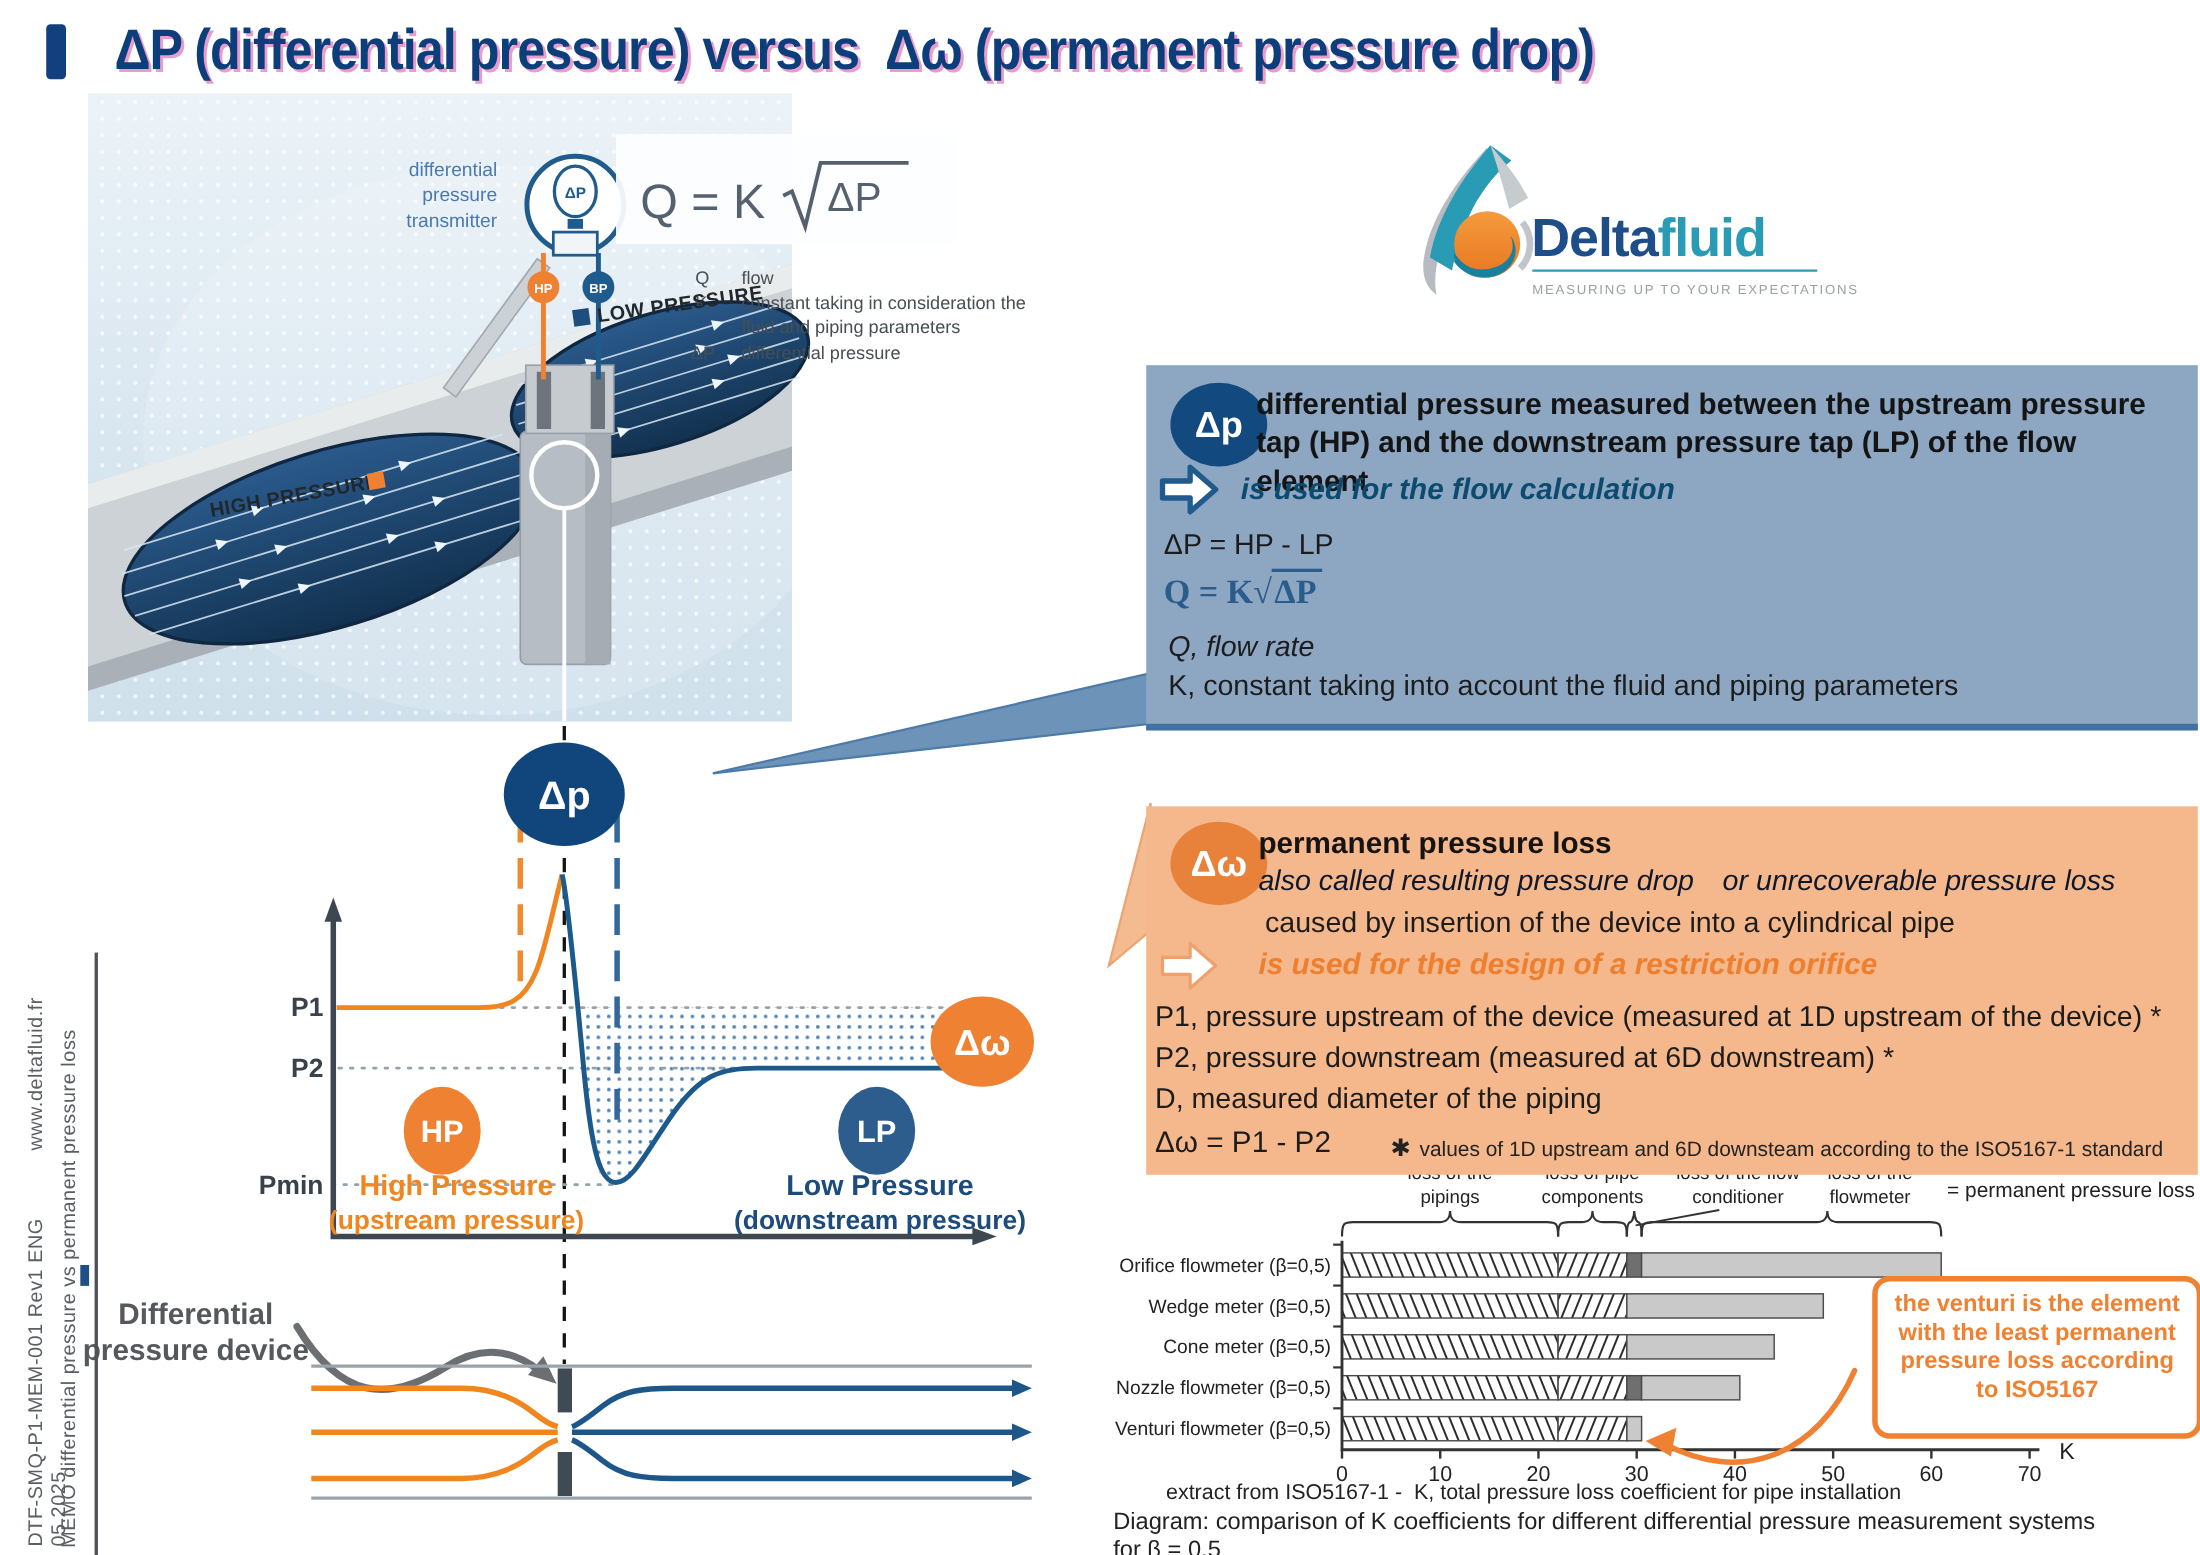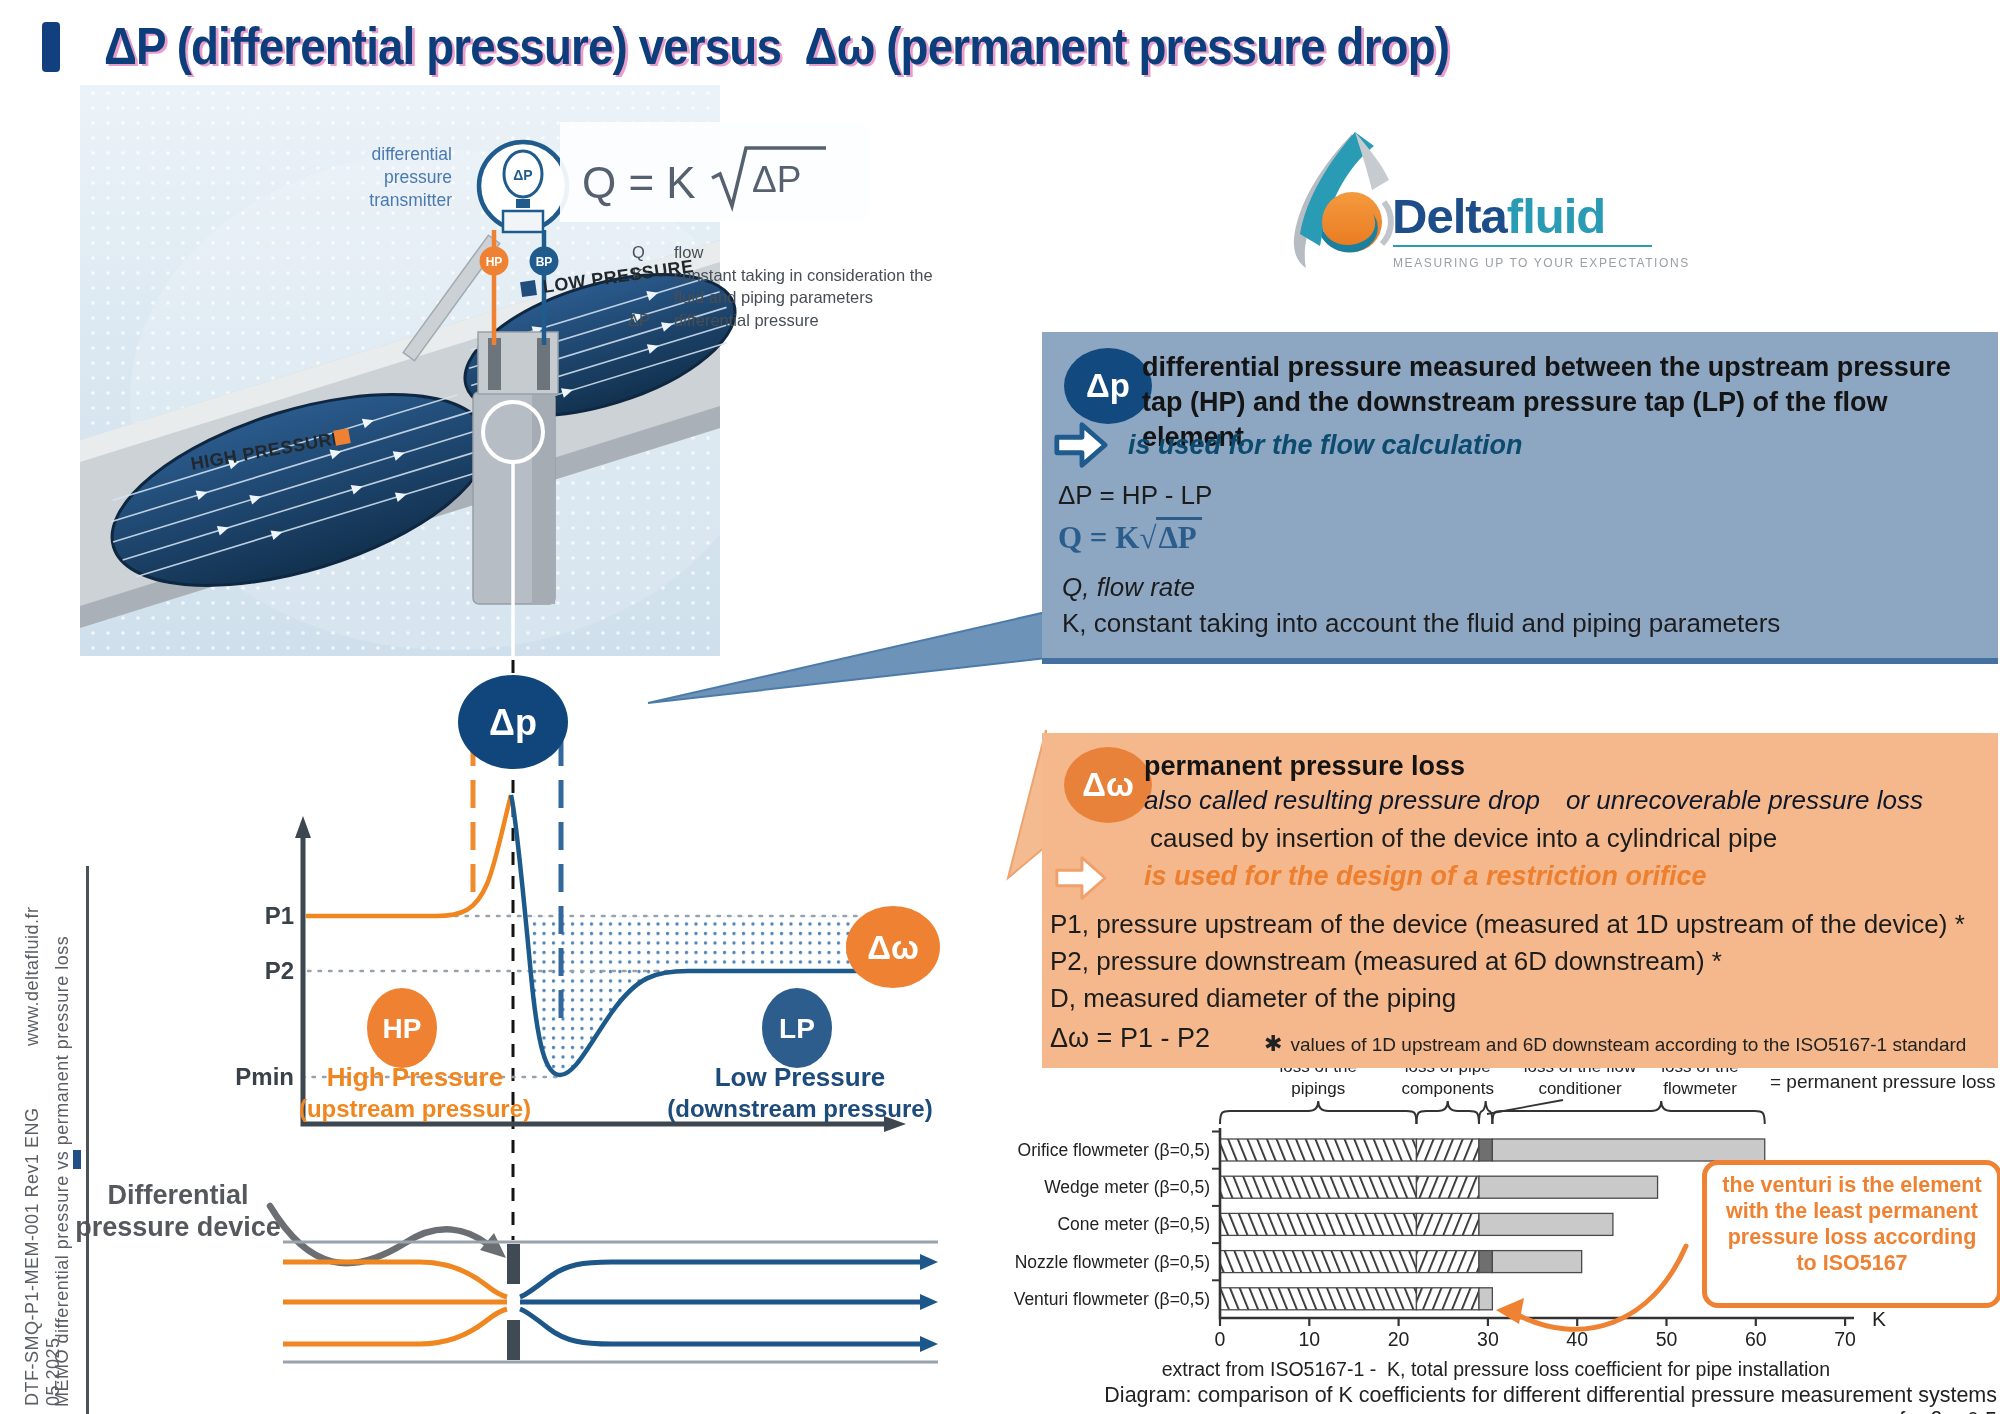--- a/index.html
+++ b/index.html
@@ -28,21 +28,21 @@
   .formula-serif{position:absolute;font-family:"Liberation Serif",serif;font-size:31px;color:#2b5d8c;font-weight:bold;}
   .ro{border-top:3px solid #2b5d8c;padding:0 5px 0 2px;}
   .rt{font-weight:normal;}
   #dw-foot{position:absolute;font-size:19px;color:#222;}
   #dw-foot .star{font-size:22px;margin-right:8px;}
   
   #callout{left:1702px;top:1160px;width:266px;height:124px;border:5px solid #ee8232;border-radius:16px;
       background:#fff;color:#ee8232;font-weight:bold;font-size:21.5px;line-height:26px;text-align:center;
       padding:7px 12px;box-sizing:content-box;}
   
-  .caption{position:absolute;text-align:right;color:#222;margin-top:12px;}
+  .caption{position:absolute;text-align:left;color:#222;}
   #chart-note{left:1060px;top:1346px;width:770px;font-size:19.5px;white-space:pre;}
   #chart-title1{left:1012px;top:1371px;width:985px;font-size:21.5px;}
   #chart-title2{left:1012px;top:1396px;width:985px;font-size:21.5px;}
   #art{position:absolute;left:0;top:0;z-index:0;}
   .ovl{z-index:2;}
 </style>
 </head>
 <body>
 
 <svg id="art" width="2000" height="1414" viewBox="0 0 2000 1414">

